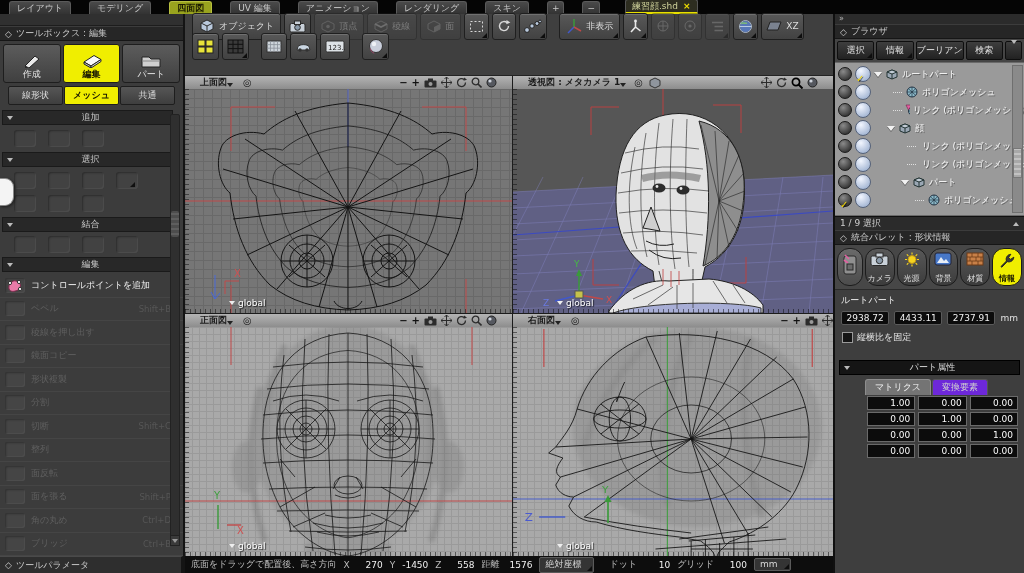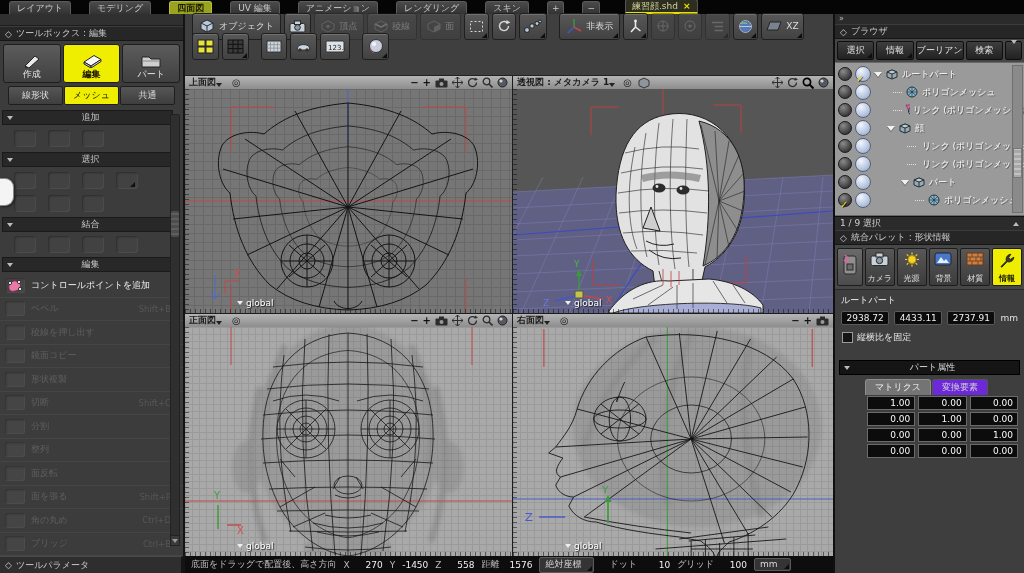--- a/index.html
+++ b/index.html
@@ -37,21 +37,21 @@
   #lsb{left:0;top:14px;width:183px;height:542px;background:#3c3c3c;border-right:2px solid #141414;
        display:flex;flex-direction:column}
   #lsb .topgap{height:12px;background:#303030;border-bottom:1px solid #1d1d1d}
   .modes{display:flex;gap:2px;padding:3px 3px 2px}
   .modebtn{flex:1;height:34px;background:linear-gradient(#5c5c5c,#404040);border:1px solid #1e1e1e;border-radius:3px;
            display:flex;flex-direction:column;align-items:center;justify-content:flex-end;font-size:9px;color:#e2e2e2;padding:2px 0 1px}
   .modebtn.active{background:#f0ee00;color:#151500;font-weight:bold}
   .cattabs{display:flex;gap:1px;padding:1px 8px 3px}
   .cattab{flex:1;text-align:center;font-size:9px;color:#ddd;background:linear-gradient(#565656,#3e3e3e);
           border:1px solid #1e1e1e;border-radius:2px;padding:2px 0}
-  .cattab.active{background:#f0ee00;color:#151500;font-weight:normal}
+  .cattab.active{background:#f0ee00;color:#151500;font-weight:bold}
   .sechead{height:13px;background:#282828;border:1px solid #1a1a1a;margin:2px 10px 2px 2px;display:flex;align-items:center;
            padding:0 4px;font-size:9px;color:#c9c9c9}
   .sechead .lbl{flex:1;text-align:center}
   .ghostrow{display:flex;gap:12px;padding:3px 14px}
   .ghost{width:22px;height:17px;background:#424242;border-radius:3px;
          box-shadow:inset 1px 1px 2px rgba(0,0,0,.35),inset -1px -1px 1px rgba(255,255,255,.07)}
   .etool{display:flex;align-items:center;height:24px;padding:0 12px 0 5px;gap:6px;font-size:9px;color:#5f5f5f;
          border-bottom:1px solid #454545;position:relative}
   .etool.enabled{color:#f0f0f0}
   .eticon{width:20px;height:15px;background:#454545;border-radius:2px;flex:none;
@@ -67,36 +67,36 @@
   .lshandle{position:absolute;left:0;right:0;top:96px;height:26px;background:#4d4d4d;border-radius:2px;
             background-image:linear-gradient(#5e5e5e 2px,transparent 2px);background-size:100% 5px;background-position:0 7px}
   .lsarrow{position:absolute;left:-1px;bottom:-1px;width:8px;height:9px;background:#3a3a3a;border:1px solid #222;
            display:flex;align-items:center;justify-content:center}
   .flag{position:absolute;left:0;top:178px;width:13px;height:26px;background:#f4f4f4;border:1px solid #888;
         border-left:none;border-radius:0 9px 9px 0;box-shadow:1px 1px 3px rgba(0,0,0,.5)}
   
   #vparea{left:185px;top:76px;width:648px;height:480px;background:#1c1c1c}
   .vp{position:absolute;overflow:hidden;background:#777}
   .vph{height:13px;background:linear-gradient(#b4b4b4,#8d8d8d);border-bottom:1px solid #5f5f5f;display:flex;
-       align-items:center;gap:0;padding:0 4px;font-size:9px;color:#1b1b1b;white-space:nowrap}
+       align-items:center;gap:0;padding:0 15px;font-size:9px;color:#1b1b1b;white-space:nowrap}
   .vph .ttl{font-weight:bold}
   .vph .dtri{width:0;height:0;border-left:3px solid transparent;border-right:3px solid transparent;border-top:4px solid #222;margin-top:4px}
   .vpctl{margin-left:auto;display:flex;align-items:center;gap:4px}
   .vpctl .g{color:#111;font-weight:bold;font-size:10px;line-height:10px}
   .vpc{position:absolute;left:0;top:13px;right:0;bottom:0}
   .grid-dark{background-color:#767676;background-image:linear-gradient(#696969 1px,transparent 1px),
              linear-gradient(90deg,#696969 1px,transparent 1px);background-size:9px 9px}
   .grid-light{background-color:#a9a9a9;background-image:linear-gradient(#9a9a9a 1px,transparent 1px),
               linear-gradient(90deg,#9a9a9a 1px,transparent 1px);background-size:7px 7px}
   .vpsvg{position:absolute;left:0;top:0;width:100%;height:100%}
   .rulerv{position:absolute;left:0;top:0;bottom:0;width:4px;
           background:repeating-linear-gradient(180deg,rgba(20,20,20,.55) 0 1px,transparent 1px 5px)}
   .rulerb{position:absolute;left:0;right:0;bottom:0;height:4px;
           background:repeating-linear-gradient(90deg,rgba(20,20,20,.55) 0 1px,transparent 1px 5px)}
-  .global{position:absolute;left:52px;bottom:5px;font-size:9px;color:#fff;text-shadow:1px 1px 1px rgba(0,0,0,.8);
+  .global{position:absolute;left:44px;bottom:5px;font-size:9px;color:#fff;text-shadow:1px 1px 1px rgba(0,0,0,.8);
           display:flex;align-items:center;gap:3px}
   .global .gtri{width:0;height:0;border-left:3px solid transparent;border-right:3px solid transparent;border-top:4px solid #eee}
   
   #rsb{left:833px;top:14px;width:191px;height:559px;background:#3e3e3e;border-left:2px solid #101010;
        display:flex;flex-direction:column;box-sizing:border-box}
   .rtop{height:10px;background:#2b2b2b;font-size:8px;color:#bbb;padding:0 4px;line-height:10px}
   .bbtns{display:flex;gap:2px;padding:2px;background:#454545}
   .bbtn{flex:1;background:linear-gradient(#3e3e3e,#222);border:1px solid #0e0e0e;border-radius:2px;color:#e2e2e2;
         font-size:9px;text-align:center;padding:2px 0;position:relative;white-space:nowrap}
   .bbtn.narrow{flex:0 0 15px}
@@ -113,21 +113,21 @@
   .texp{width:0;height:0;border-left:4px solid transparent;border-right:4px solid transparent;border-top:5px solid #f2f2f2;
         flex:none;filter:drop-shadow(0 1px 0 rgba(0,0,0,.4))}
   .tlabel{font-size:9px;color:#fafafa;text-shadow:1px 1px 0 rgba(40,40,40,.55);white-space:nowrap}
   .tdash{flex:none;width:9px;border-top:1px dotted #e0e0e0;height:0}
   .tscroll{position:absolute;right:1px;top:2px;bottom:2px;width:9px;background:#8a8a8a;border:1px solid #6f6f6f}
   .tshandle{position:absolute;left:0;right:0;top:56%;height:28px;background:#a8a8a8;border:1px solid #777;
             background-image:linear-gradient(#c2c2c2 2px,transparent 2px);background-size:100% 5px;background-position:0 9px}
   .bstat{height:13px;background:#2b2b2b;border-top:1px solid #101010;display:flex;align-items:center;
          padding:0 5px;font-size:9px;color:#cfcfcf}
   .prow{display:flex;gap:2px;padding:3px 2px;background:#474747;border-bottom:1px solid #2a2a2a}
-  .pbtn{width:30px;height:38px;background:linear-gradient(#585858,#3c3c3c);border:1px solid #1c1c1c;border-radius:2px;
+  .pbtn{width:30px;height:38px;background:linear-gradient(#585858,#3c3c3c);border:1px solid #1c1c1c;border-radius:12px;
         display:flex;flex-direction:column;align-items:center;justify-content:space-between;font-size:8px;color:#e0e0e0;
         padding:3px 0 1px;box-sizing:border-box}
   .pbtn.obj{width:26px;background:linear-gradient(#6a6a6a,#4c4c4c)}
   .pbtn.active{background:#f0ee00;color:#151500;font-weight:bold}
   .pname{font-size:9px;color:#ececec;padding:4px 6px 2px}
   .blksec{height:13px;background:#151515;border:1px solid #000;margin:2px 4px;display:flex;align-items:center;
           padding:0 4px;font-size:9px;color:#dadada}
   .blksec .lbl{flex:1;text-align:center}
   .fieldrow{display:flex;gap:5px;align-items:center;padding:2px 6px}
   .field{flex:1;background:#0c0c0c;border:1px solid #5a5a5a;border-radius:2px;color:#f0f0f0;font-size:9px;
@@ -429,27 +429,27 @@
     <span>鏡面コピー</span>
     <span class="etshort"></span>
   </div>
   <div class="etool">
     <span class="eticon"></span>
     <span>形状複製</span>
     <span class="etshort"></span>
   </div>
   <div class="etool">
     <span class="eticon"></span>
+    <span>分割</span>
+    <span class="subtri"></span>
+  </div>
+  <div class="etool">
+    <span class="eticon"></span>
     <span>切断</span>
     <span class="etshort">Shift+C</span>
-  </div>
-  <div class="etool">
-    <span class="eticon"></span>
-    <span>分割</span>
-    <span class="subtri"></span>
   </div>
   <div class="etool">
     <span class="eticon"></span>
     <span>整列</span>
     <span class="subtri"></span>
   </div>
   <div class="etool">
     <span class="eticon"></span>
     <span>面反転</span>
   </div>

